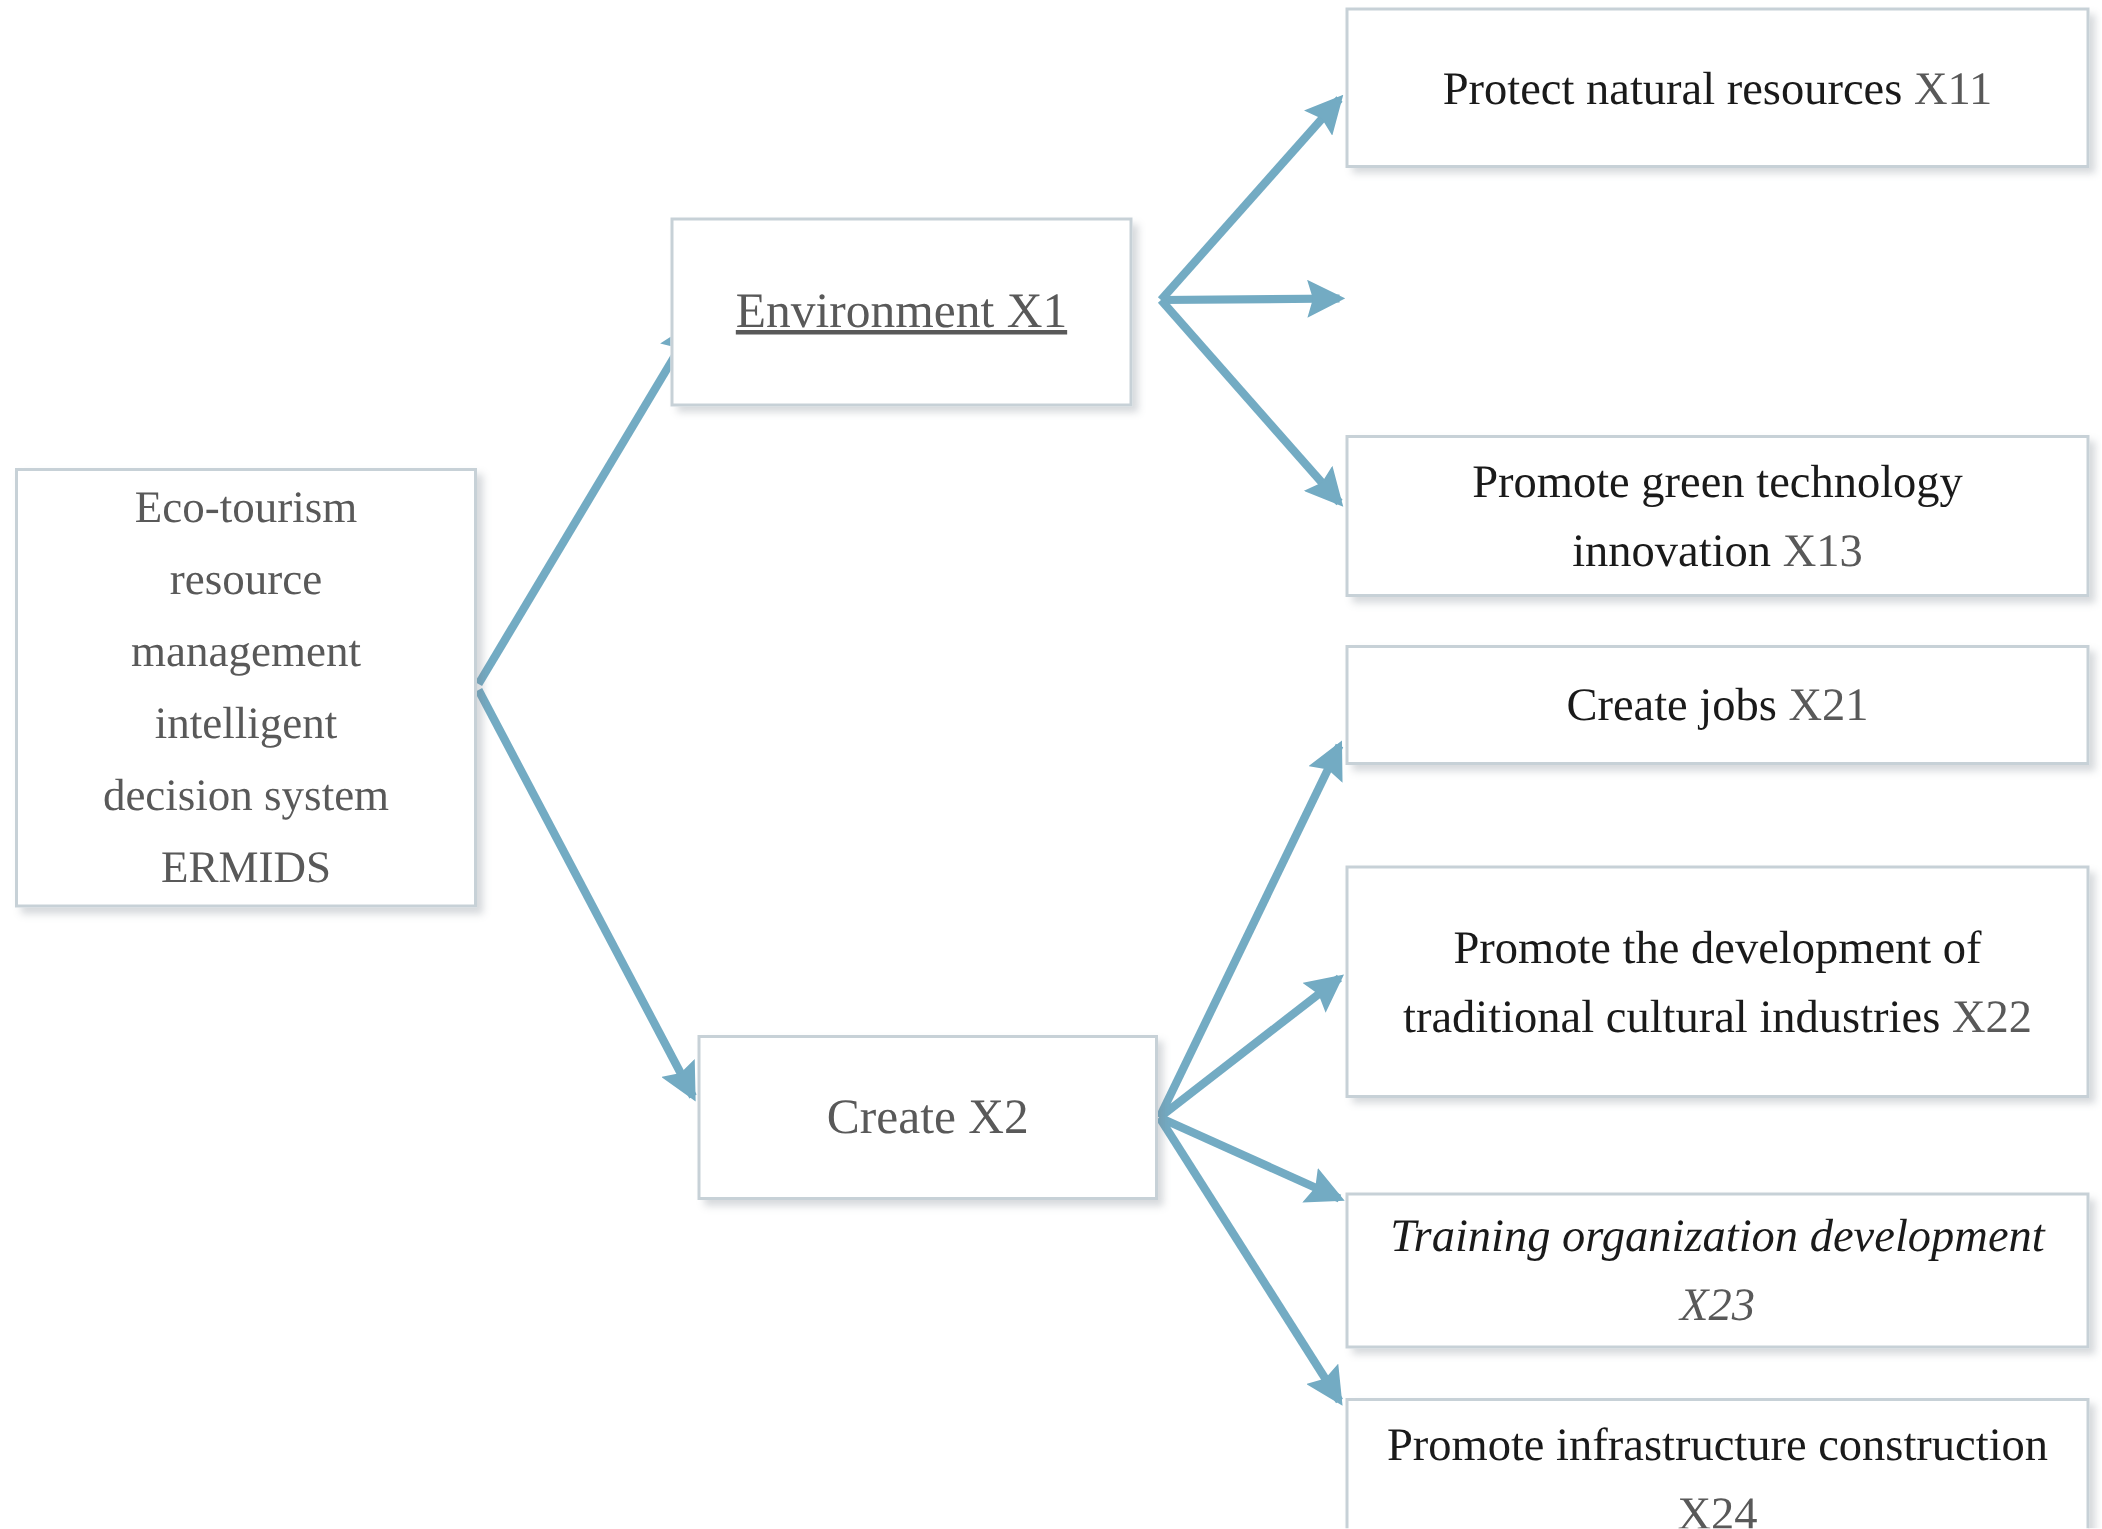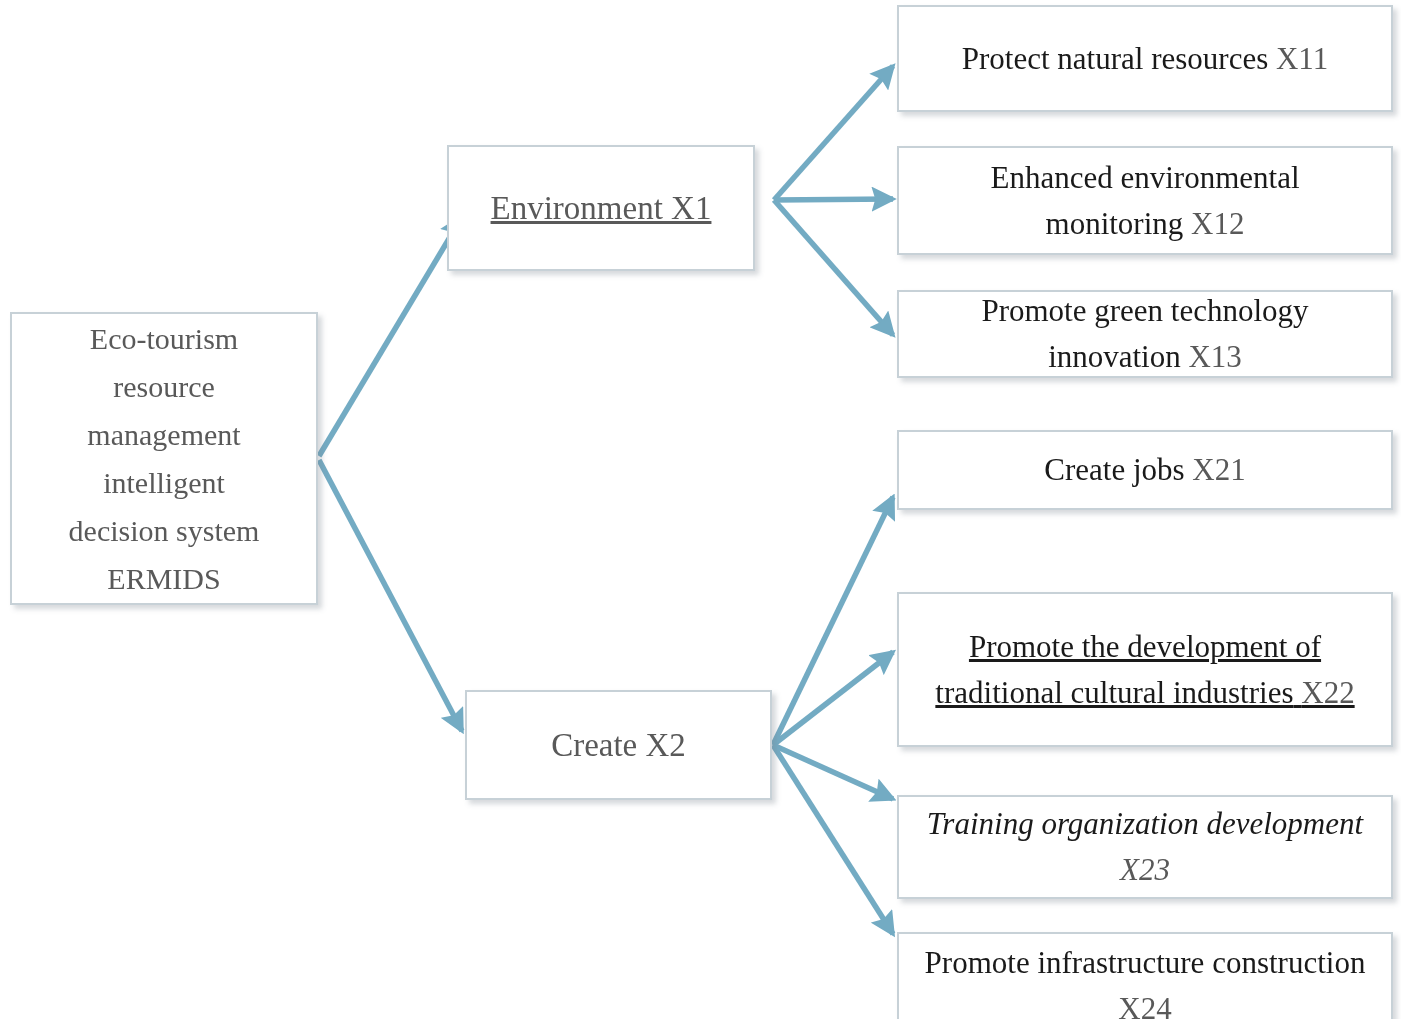--- a/index.html
+++ b/index.html
@@ -50,23 +50,23 @@
   .branch-eco{left:465px;top:690px;width:307px;height:110px;}
   .leaf{
     left:897px;width:496px;
     color:var(--text-dark);
     font-size:31px;line-height:46px;
     padding:4px 24px;
   }
   .leaf .code{color:var(--text-gray);}
   .leaf-x11{top:5px;height:107px;}
   .leaf-x12{top:146px;height:109px;}
-  .leaf-x13{top:290px;height:88px;}
+  .leaf-x13{top:290px;height:108px;}
   .leaf-x21{top:430px;height:80px;}
-  .leaf-x22{top:592px;height:155px;text-decoration:underline;}
+  .leaf-x22{top:577px;height:155px;}
   .leaf-x23{top:795px;height:104px;font-style:italic;}
   .leaf-x24{top:900px;height:108px;margin-top:32px;}
 </style>
 </head>
 <body>
 
 <div class="canvas">
 
   <svg class="arrows" viewBox="0 0 1401 1019" xmlns="http://www.w3.org/2000/svg" aria-hidden="true">
     <defs>
@@ -100,23 +100,20 @@
   <div class="node branch-box branch-env">
     <span>Environment X1</span>
   </div>
   <div class="node branch-box branch-eco">
     <span>Create X2</span>
   </div>
 
   <div class="node leaf leaf-x11">
     <div><span>Protect natural resources</span> <span class="code">X11</span></div>
   </div>
-  <div class="node leaf leaf-x12">
-    <div><span>Enhanced environmental monitoring</span> <span class="code">X12</span></div>
-  </div>
   <div class="node leaf leaf-x13">
     <div><span>Promote green technology innovation</span> <span class="code">X13</span></div>
   </div>
 
   <div class="node leaf leaf-x21">
     <div><span>Create jobs</span> <span class="code">X21</span></div>
   </div>
   <div class="node leaf leaf-x22">
     <div><span>Promote the development of traditional cultural industries</span> <span class="code">X22</span></div>
   </div>

